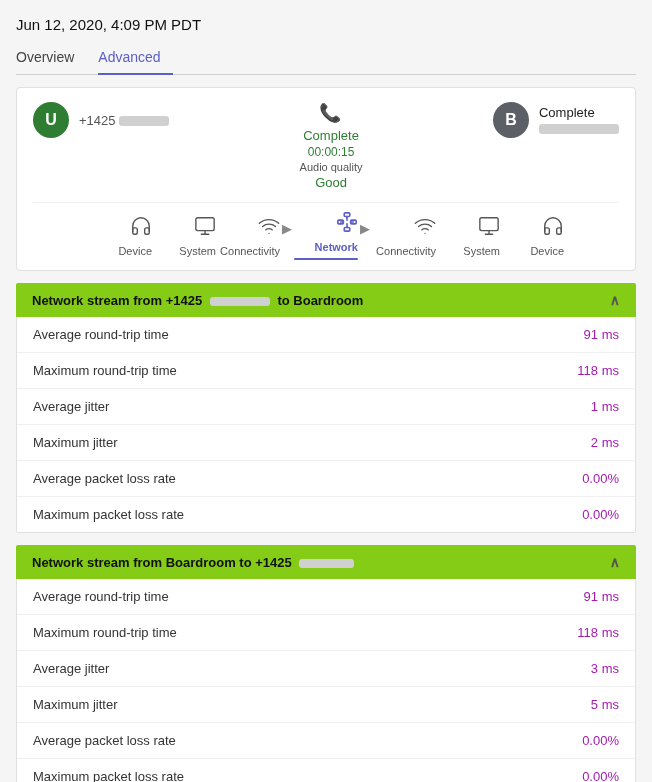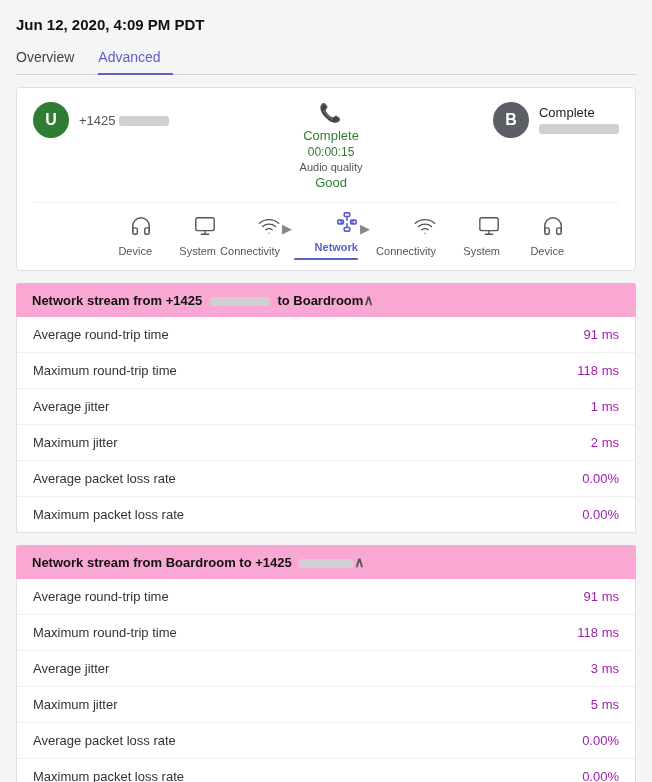--- a/index.html
+++ b/index.html
@@ -12,21 +12,21 @@
       color: #222;
     }
     .page-container {
       width: 652px;
       min-height: 782px;
       background: #f5f5f5;
       padding: 16px 16px 16px 16px;
     }
     .page-title {
       font-size: 15px;
-      font-weight: 700;
+      font-weight: 400;
       margin-bottom: 10px;
       color: #111;
     }
     .tabs-bar {
       display: flex;
       border-bottom: 1px solid #d0d0d0;
       margin-bottom: 12px;
       background: #f5f5f5;
     }
     .tab-item {
@@ -168,28 +168,28 @@
       margin-top: 2px;
       border-radius: 1px;
     }
     .net-arrow {
       font-size: 13px;
       color: #888;
       padding: 0 2px;
       margin-bottom: 14px;
     }
     .section-header {
-      background: #f9a8d4;
+      background: #84cc16;
       padding: 9px 16px;
       font-size: 13px;
       font-weight: 600;
       color: #111;
       display: flex;
       align-items: center;
-      justify-content: flex-start;
+      justify-content: space-between;
       border-radius: 2px 2px 0 0;
       margin-top: 12px;
     }
     .section-collapse {
       font-size: 14px;
       color: #555;
       cursor: pointer;
     }
     .metrics-table {
       background: #fff;

